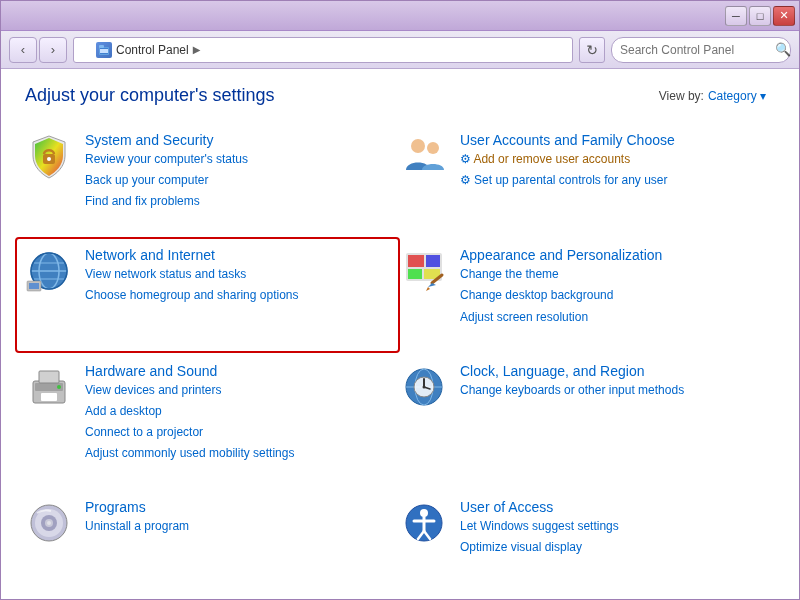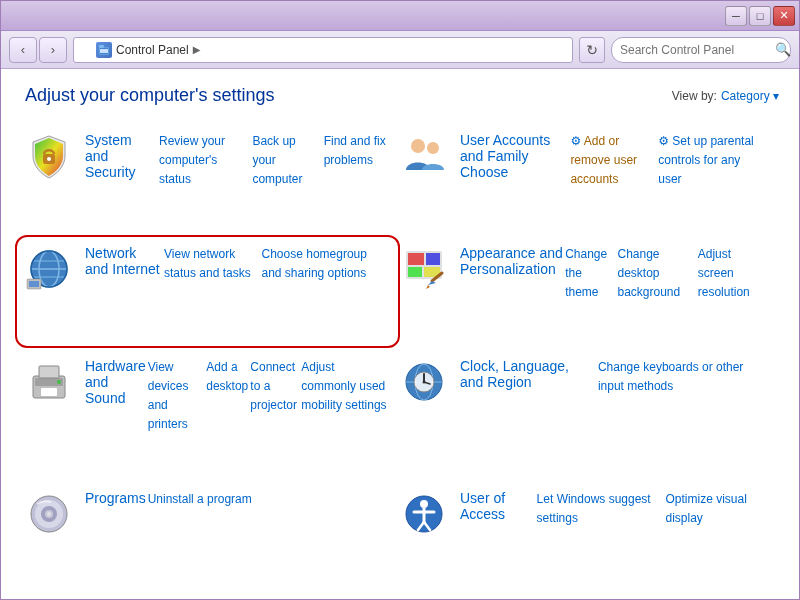--- a/index.html
+++ b/index.html
@@ -149,21 +149,21 @@
       background: white;
       display: flex;
       flex-direction: column;
       overflow: hidden;
     }
 
     .content-header {
       display: flex;
       justify-content: space-between;
       align-items: center;
-      padding: 16px 20px 8px 24px;
+      padding: 16px 33px 8px 24px;
     }
 
     .page-title {
       font-size: 18px;
       font-weight: 300;
       color: #003399;
     }
 
     .view-by {
       display: flex;
@@ -201,21 +201,21 @@
       height: 48px;
       flex-shrink: 0;
       display: flex;
       align-items: center;
       justify-content: center;
       position: relative;
     }
 
     .category-text {
       display: flex;
-      flex-direction: row;
+      flex-direction: column;
       gap: 2px;
     }
 
     .category-title {
       font-size: 14px;
       color: #0066cc;
       cursor: pointer;
       font-weight: 400;
       text-decoration: none;
     }
@@ -224,21 +224,21 @@
       font-size: 12px;
       color: #0066cc;
       cursor: pointer;
       text-decoration: none;
       line-height: 1.6;
     }
 
     
     .category-item.highlighted {
       border: 2px solid #cc0000;
-      border-radius: 12px;
+      border-radius: 4px;
       padding: 8px 10px 8px 8px;
       margin-left: -10px;
     }
 
     
     
     .icon-system {
       position: relative;
     }
 

